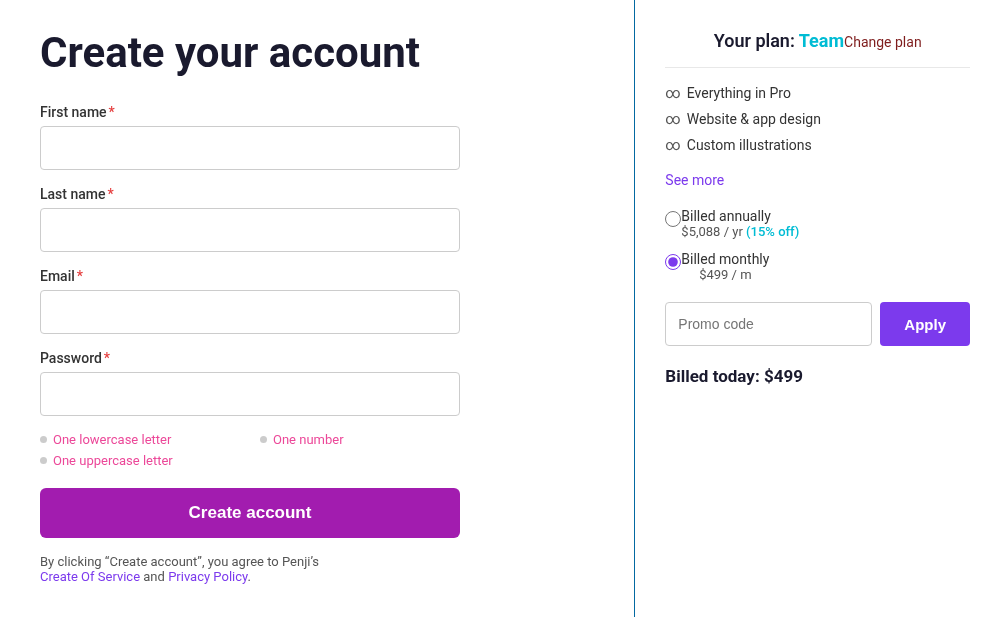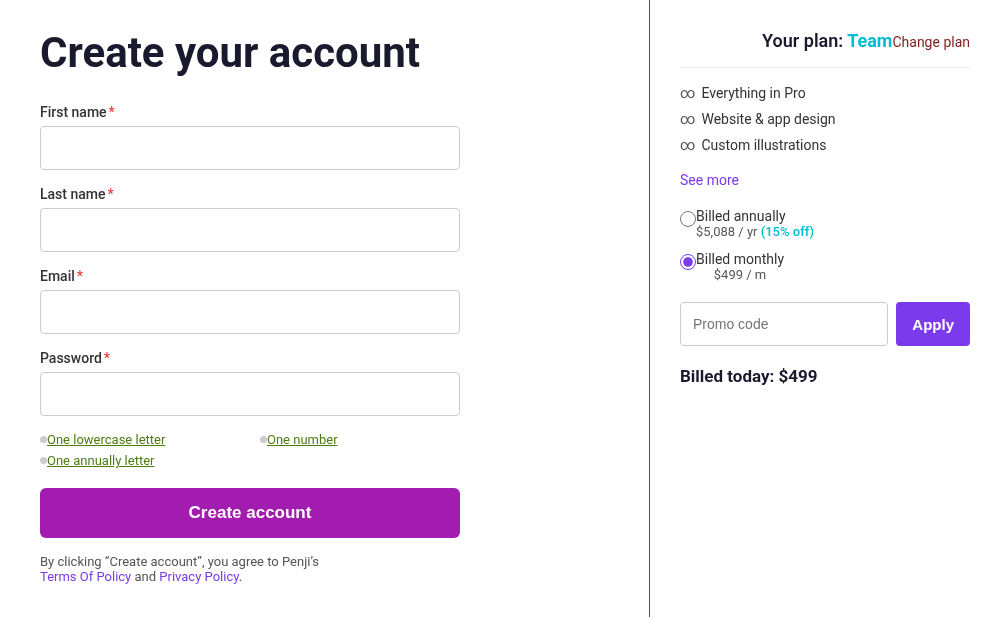--- a/index.html
+++ b/index.html
@@ -58,24 +58,23 @@
       display: grid;
       grid-template-columns: 1fr 1fr;
       gap: 6px 20px;
       margin-top: 10px;
       width: 420px;
     }
 
     .hint-item {
       display: flex;
       align-items: center;
-      gap: 0;
+      gap: 6px;
       font-size: 13px;
-      color: #4d7c0f;
-      text-decoration: underline;
+      color: #ec4899;
     }
 
     .hint-dot {
       width: 7px;
       height: 7px;
       border-radius: 50%;
       background: #ccc;
       display: inline-block;
       flex-shrink: 0;
     }
@@ -108,21 +107,21 @@
 
     
     .right-panel {
       flex: 1;
       padding: 30px 30px;
     }
 
     .plan-header {
       display: flex;
       align-items: baseline;
-      justify-content: flex-end;
+      justify-content: center;
       margin-bottom: 16px;
     }
 
     .plan-title {
       font-size: 18px;
       font-weight: 600;
       color: #1a1a2e;
     }
 
     .plan-name {
@@ -225,21 +224,21 @@
       border: 1.5px solid #ccc;
       border-radius: 4px;
       padding: 12px 12px;
       font-size: 14px;
       color: #aaa;
       outline: none;
     }
 
     .apply-btn {
       height: 44px;
-      padding: 0 16px;
+      padding: 0 24px;
       background: #7c3aed;
       color: #fff;
       border: none;
       border-radius: 4px;
       font-size: 15px;
       font-weight: 600;
       cursor: pointer;
     }
 
     .billed-today {
@@ -286,30 +285,30 @@
     <div class="hint-item">
       <span class="hint-dot"></span>
       <span>One lowercase letter</span>
     </div>
     <div class="hint-item">
       <span class="hint-dot"></span>
       <span>One number</span>
     </div>
     <div class="hint-item">
       <span class="hint-dot"></span>
-      <span>One annually letter</span>
+      <span>One uppercase letter</span>
     </div>
   </div>
 
   <button class="create-account-btn">Create account</button>
 
   <p class="terms-text">
     <span>By clicking “Create account”, you agree to Penji’s</span>
     <br>
-    <a class="terms-link" href="#">Terms Of Policy</a>
+    <a class="terms-link" href="#">Create Of Service</a>
     <span>and</span>
     <a class="terms-link" href="#">Privacy Policy</a><span>.</span>
   </p>
 </div>
 
 <div class="right-panel">
   
   <div class="plan-header">
     <div>
       <span class="plan-title">Your plan:</span>

